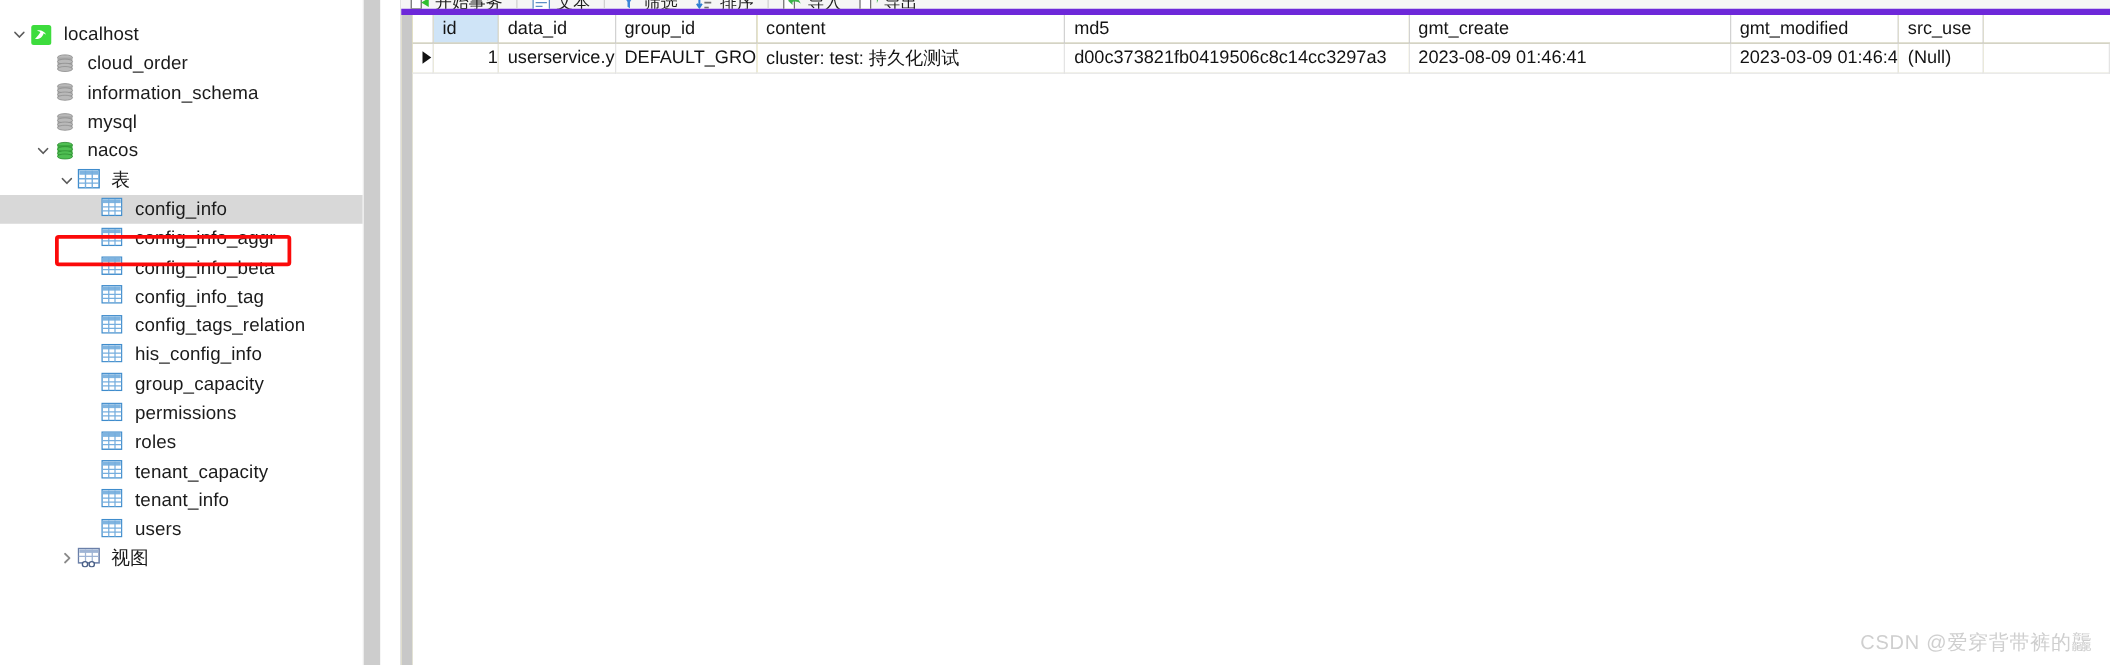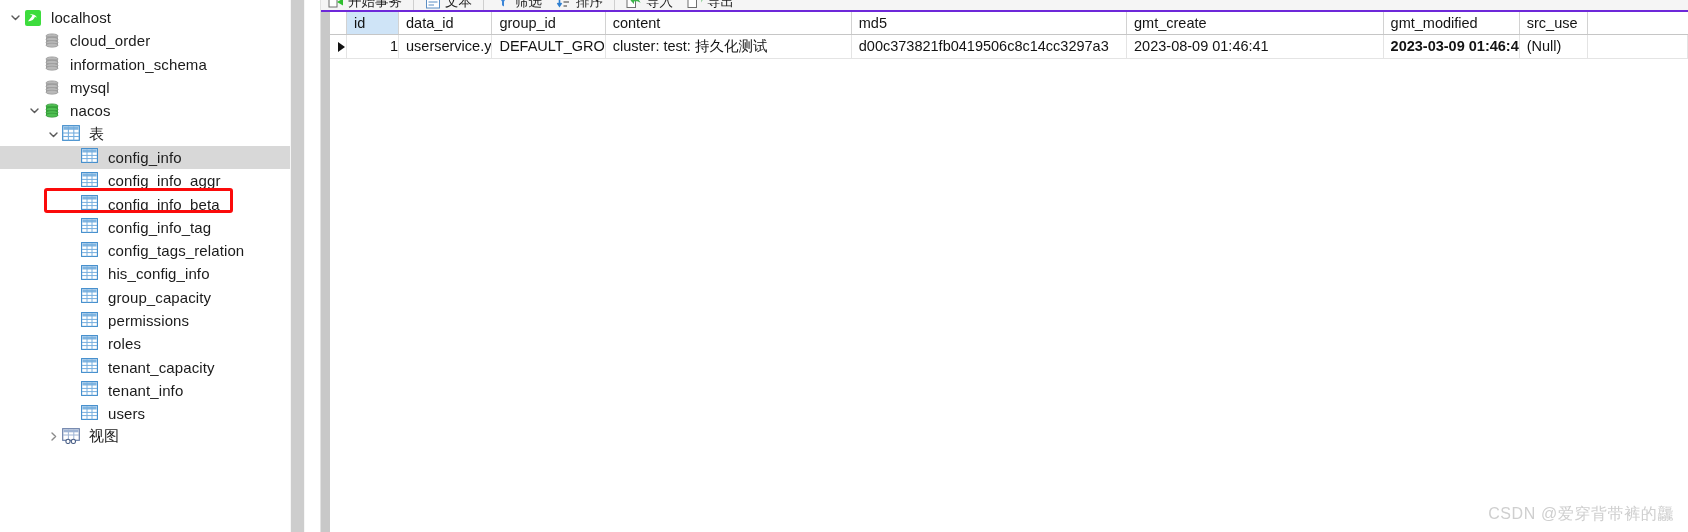--- a/index.html
+++ b/index.html
@@ -23,21 +23,21 @@
   #sidebar {
     position: absolute;
     left: 0; top: 0;
     width: 305px;
     height: 532px;
     background: #ffffff;
     overflow: hidden;
   }
   .tree {
     position: relative;
-    padding-top: 6px;
+    padding-top: 16px;
   }
   .tree-row {
     position: relative;
     height: 23.3px;
     display: flex;
     align-items: center;
     white-space: nowrap;
     font-size: 15px;
     color: #1b1b1b;
   }
@@ -109,21 +109,21 @@
   }
 
   
   #toolbar {
     position: absolute;
     left: 321px; top: 0;
     width: 1367px;
     height: 12px;
     overflow: hidden;
     background: #f5f5f5;
-    border-bottom: 2px solid #6d28d9;
+    border-bottom: 5px solid #6d28d9;
   }
   #toolbar-inner {
     position: absolute;
     left: 0;
     top: -10px;
     height: 24px;
     display: flex;
     align-items: center;
     gap: 0px;
     white-space: nowrap;
@@ -602,21 +602,21 @@
         </thead>
       <tbody id="dg-body">
           <tr>
             <td class="rowmark"><span class="arrow-mark"></span></td>
             <td class="cell-id" style="width: 59px;">1</td>
             <td style="width: 84px;">userservice.y</td>
             <td style="width: 88px;">DEFAULT_GRO</td>
             <td style="width: 264px;">cluster:     test: 持久化测试</td>
             <td style="width: 279px;">d00c373821fb0419506c8c14cc3297a3</td>
             <td style="width: 281px;">2023-08-09 01:46:41</td>
-            <td style="width: 124px; font-weight: bold;">2023-03-09 01:46:4</td>
+            <td style="width: 124px;">2023-03-09 01:46:4</td>
             <td class="null-cell" style="width: 70px;">(Null)</td>
             <td class="spacer" style="width: 120px;"></td>
           </tr>
         </tbody>
     </table>
   </div>
 
   <div id="watermark">CSDN @爱穿背带裤的龘</div>
 
 </div>

